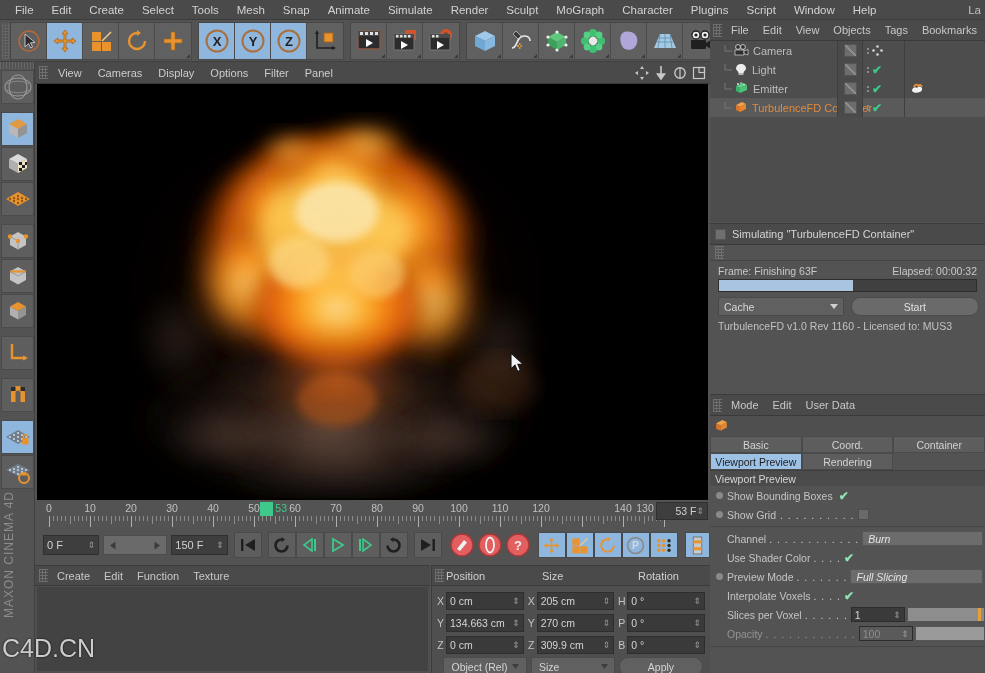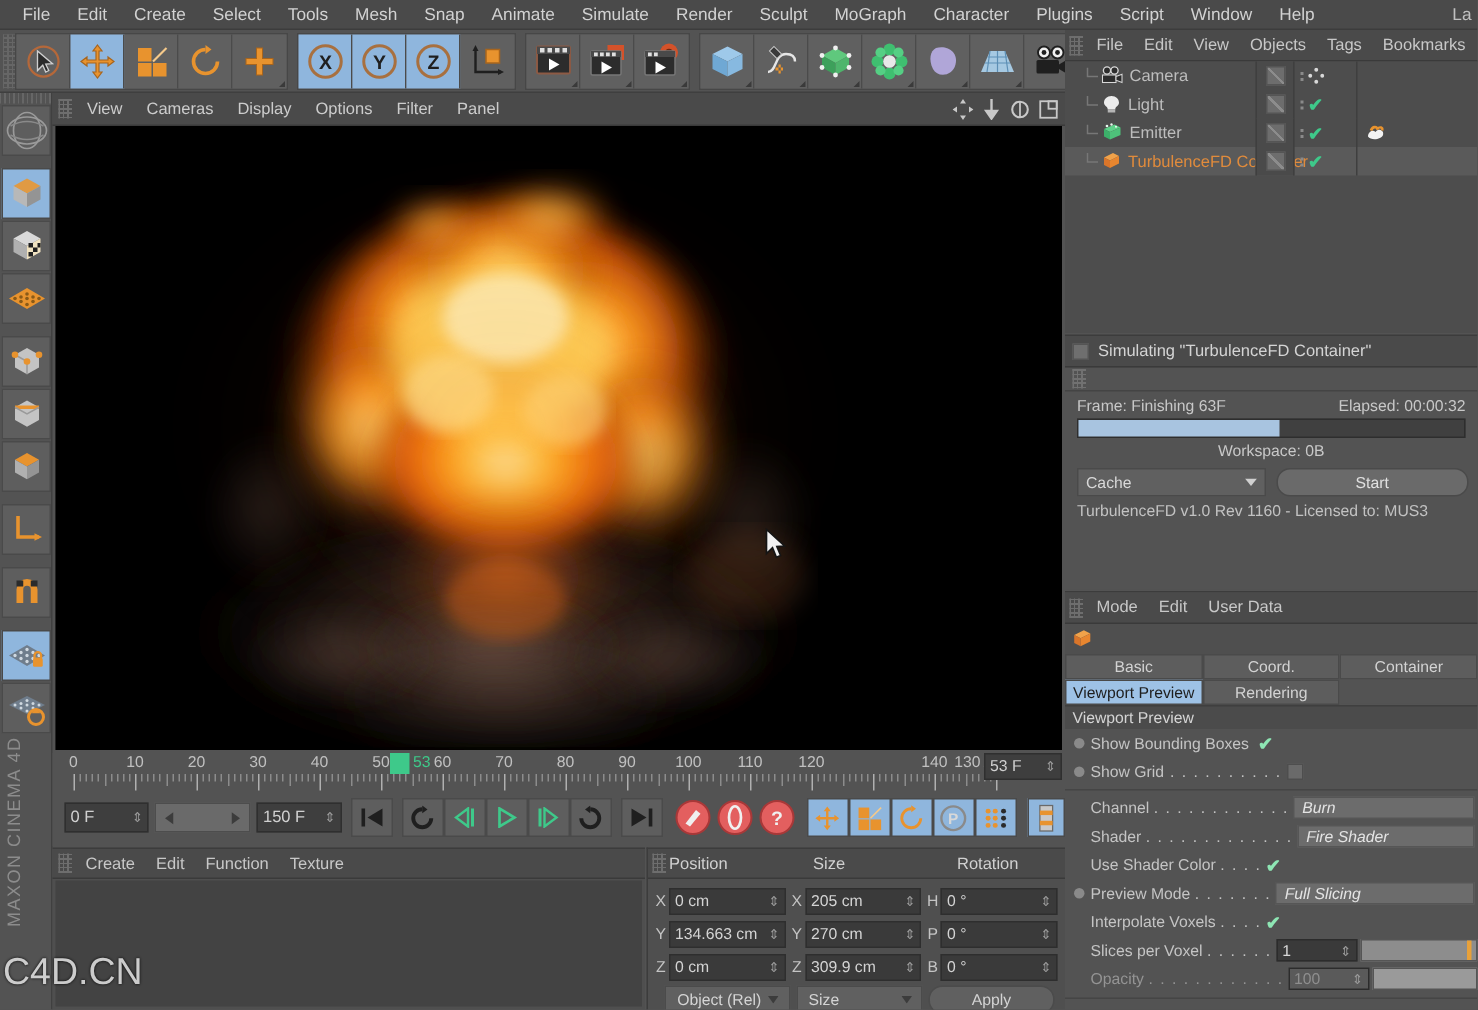--- a/index.html
+++ b/index.html
@@ -786,21 +786,21 @@
       <div class="rulertick" style="left: 586.2px; height: 5px; background: rgb(140, 140, 140);"></div>
       <div class="rulertick" style="left: 590.3px; height: 5px; background: rgb(140, 140, 140);"></div>
       <div class="rulertick" style="left: 594.4px; height: 5px; background: rgb(140, 140, 140);"></div>
       <div class="rulertick" style="left: 598.5px; height: 8px; background: rgb(140, 140, 140);"></div>
       <div class="rulertick" style="left: 602.6px; height: 5px; background: rgb(140, 140, 140);"></div>
       <div class="rulertick" style="left: 606.7px; height: 5px; background: rgb(140, 140, 140);"></div>
       <div class="rulertick" style="left: 610.8px; height: 5px; background: rgb(140, 140, 140);"></div>
       <div class="rulertick" style="left: 614.9px; height: 5px; background: rgb(140, 140, 140);"></div>
       <div class="rulertick" style="left: 619px; height: 11px; background: rgb(176, 176, 176);"></div>
       <div class="rulerlbl" style="left: 619px;">150</div>
-      <div style="position: absolute; right: 2px; top: 0px; width: 52px; height: 18px; background: rgb(62, 62, 62); border: 1px solid rgb(47, 47, 47); display: flex; align-items: center; justify-content: space-between; padding: 0px 3px; font-size: 10.5px; color: rgb(208, 208, 208);">
+      <div style="position: absolute; right: 2px; top: 0px; width: 52px; height: 18px; background: rgb(62, 62, 62); border: 1px solid rgb(47, 47, 47); display: flex; align-items: center; justify-content: flex-end; padding: 0px 3px; font-size: 10.5px; color: rgb(208, 208, 208);">
         <span>53 F</span>
         <span class="spin">⇕</span>
       </div>
     </div>
   <div id="transport">
     <div class="numf">
       <span>0 F</span>
       <span class="spin">⇕</span>
     </div>
     <div style="width:70px;height:20px;background:#6a6a6a;border:1px solid #4d4d4d;display:flex;align-items:center;justify-content:space-between;padding:0 5px;margin-left:4px;">
@@ -1170,23 +1170,20 @@
     <div style="height:16px;display:flex;align-items:center;padding-left:5px;border-bottom:1px solid #444;">
       <span class="dots"></span>
     </div>
     <div style="display:flex;justify-content:space-between;padding:4px 8px 0 8px;">
       <span style="font-size:10.5px;">Frame: Finishing 63F</span>
       <span style="font-size:10.5px;">Elapsed: 00:00:32</span>
     </div>
     <div id="progbar">
       <div id="progfill" style="width: 52%;"></div>
     </div>
-    <div style="text-align:center;padding-top:3px;">
-      <span style="font-size:10.5px;">Workspace: 0B</span>
-    </div>
     <div style="display:flex;align-items:center;padding:5px 6px 0 8px;gap:7px;">
       <span class="dropdn" style="width:145px;">
         <span>Cache</span>
         <svg width="8" height="5" viewBox="0 0 8 5">
             <path d="M0 0 L8 0 L4 5 Z" fill="#d0d0d0"></path>
           </svg>
       </span>
       <span class="btnpill" style="width:150px;">
         <span>Start</span>
       </span>
@@ -1232,26 +1229,20 @@
       <span class="plabel">Show Grid</span>
       <span class="plabel" style="margin:0 4px;letter-spacing:1px;">. . . . . . . . . .</span>
       <span class="cbox"></span>
     </div>
     <div style="height:1px;background:#454545;margin:2px 0;"></div>
     <div class="prow">
       <span style="width:11px;"></span>
       <span class="plabel">Channel</span>
       <span class="plabel" style="margin:0 3px;letter-spacing:1px;">. . . . . . . . . . . .</span>
       <span class="pval" style="flex:1;margin-right:2px;">Burn</span>
-    </div>
-    <div class="prow">
-      <span style="width:11px;"></span>
-      <span class="plabel">Shader</span>
-      <span class="plabel" style="margin:0 3px;letter-spacing:1px;">. . . . . . . . . . . . .</span>
-      <span class="pval" style="flex:1;margin-right:2px;">Fire Shader</span>
     </div>
     <div class="prow">
       <span style="width:11px;"></span>
       <span class="plabel">Use Shader Color</span>
       <span class="plabel" style="margin:0 3px;letter-spacing:1px;">. . . .</span>
       <span class="tick">✔</span>
     </div>
     <div class="prow">
       <span class="pbullet"></span>
       <span class="plabel">Preview Mode</span>

